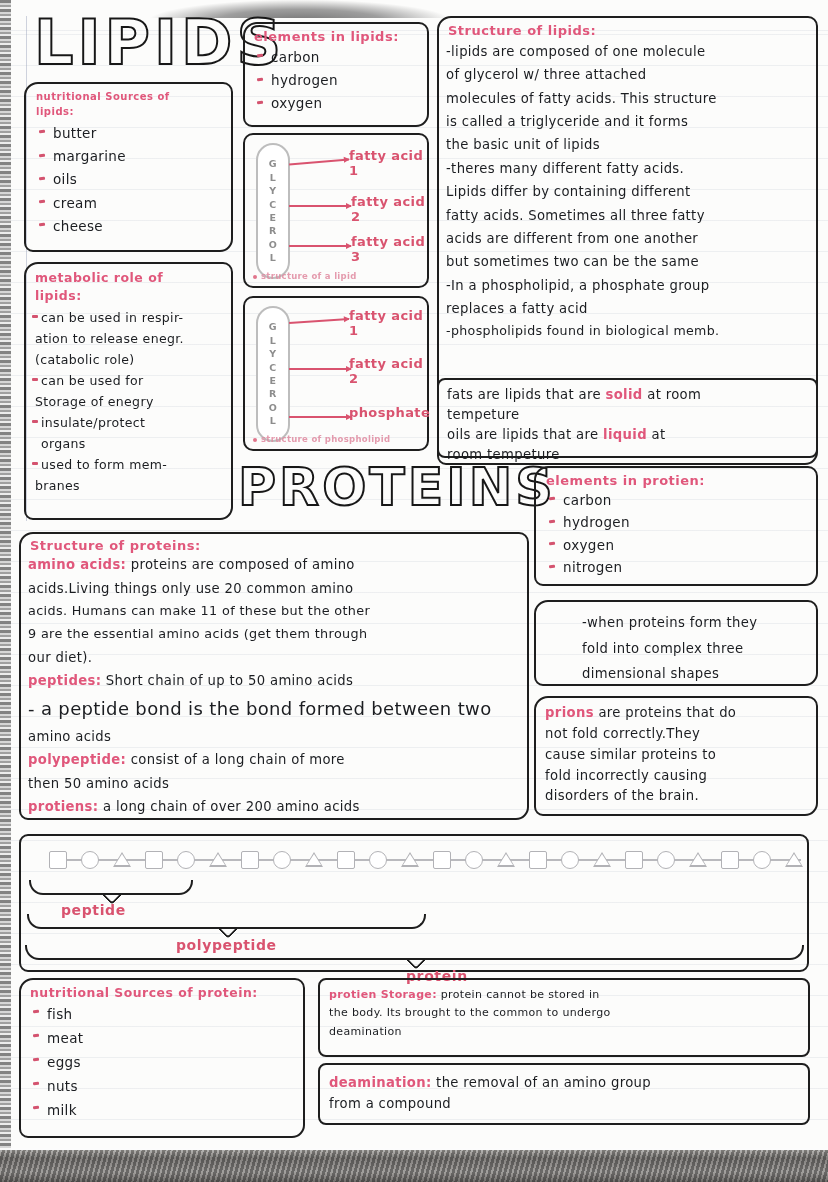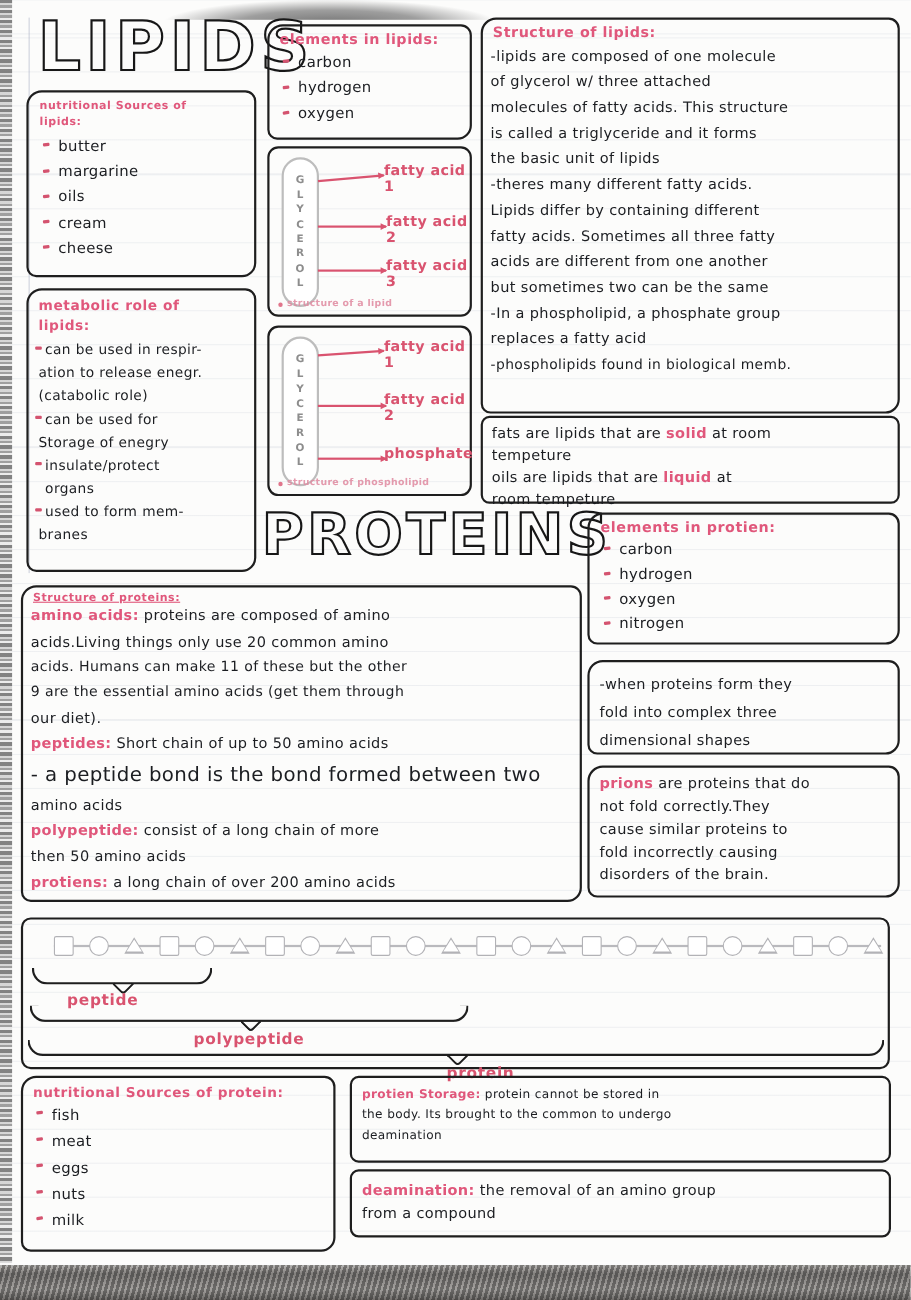--- a/index.html
+++ b/index.html
@@ -225,21 +225,21 @@
   <div class="arrow" style="left:44px;top:22px;width:60px;transform:rotate(-4deg);"></div>
   <div class="arrow" style="left:44px;top:70px;width:62px;"></div>
   <div class="arrow" style="left:44px;top:118px;width:62px;"></div>
   <div class="faLbl" style="left:104px;top:10px;">fatty acid 1</div>
   <div class="faLbl" style="left:104px;top:58px;">fatty acid 2</div>
   <div class="faLbl" style="left:104px;top:107px;">phosphate</div>
   <div class="capdot" style="left:8px;top:140px;"></div>
   <div class="cap" style="left:16px;top:136px;">structure of phospholipid</div>
 </div>
 
-<div class="box wobble" style="left:437px;top:16px;width:381px;height:360px;">
+<div class="box wobble" style="left:437px;top:16px;width:381px;height:449px;">
   <div class="head" style="font-size:13px;padding:5px 0 0 9px;">Structure of lipids:</div>
   <div class="bodytext" style="font-size:13.2px;padding:2px 0 0 7px;line-height:1.77;">
     <div>-lipids are composed of one molecule</div>
     <div>of glycerol w/ three attached</div>
     <div>molecules of fatty acids. This structure</div>
     <div>is called a triglyceride and it forms</div>
     <div>the basic unit of lipids</div>
     <div>-theres many different fatty acids.</div>
     <div>Lipids differ by containing different</div>
     <div>fatty acids. Sometimes all three fatty</div>
@@ -269,42 +269,42 @@
 <div class="box wobble" style="left:534px;top:466px;width:284px;height:120px;">
   <div class="head" style="font-size:13px;padding:5px 0 0 10px;">elements in protien:</div>
   <ul class="bul bodytext" style="font-size:13.5px;padding:1px 0 0 10px;line-height:1.66;">
     <li>carbon</li>
     <li>hydrogen</li>
     <li>oxygen</li>
     <li>nitrogen</li>
   </ul>
 </div>
 
-<div class="box wobble" style="left:534px;top:600px;width:284px;height:86px;">
+<div class="box wobble" style="left:534px;top:600px;width:284px;height:86px;padding-left:37px;">
   <div class="bodytext" style="font-size:13.2px;padding:8px 0 0 9px;line-height:1.95;">
     <div>-when proteins form they</div>
     <div>fold into complex three</div>
     <div>dimensional shapes</div>
   </div>
 </div>
 
 <div class="box wobble" style="left:534px;top:696px;width:284px;height:120px;">
   <div class="bodytext" style="font-size:13.2px;padding:5px 0 0 9px;line-height:1.58;">
     <div>
       <span class="ttl" style="font-weight:700;">prions</span><span> are proteins that do</span>
     </div>
     <div>not fold correctly.They</div>
     <div>cause similar proteins to</div>
     <div>fold incorrectly causing</div>
     <div>disorders of the brain.</div>
   </div>
 </div>
 
 <div class="box wobble" style="left:19px;top:532px;width:510px;height:288px;">
-  <div class="head" style="font-size:10px;padding:4px 0 0 9px;text-decoration:underline;">Structure of proteins:</div>
+  <div class="head" style="font-size:13px;padding:4px 0 0 9px;">Structure of proteins:</div>
   <div class="bodytext" style="font-size:13.2px;padding:0 0 0 7px;line-height:1.78;">
 
     <div>
       <div>
         <span class="ttl" style="font-weight:700;">amino acids:</span><span> proteins are composed of amino</span>
       </div>
       <div>acids.Living things only use 20 common amino</div>
       <div style="font-size:12.8px;">acids. Humans can make 11 of these but the other</div>
       <div style="font-size:12.8px;"> 9 are the essential amino acids (get them through</div>
       <div> our diet).</div>

